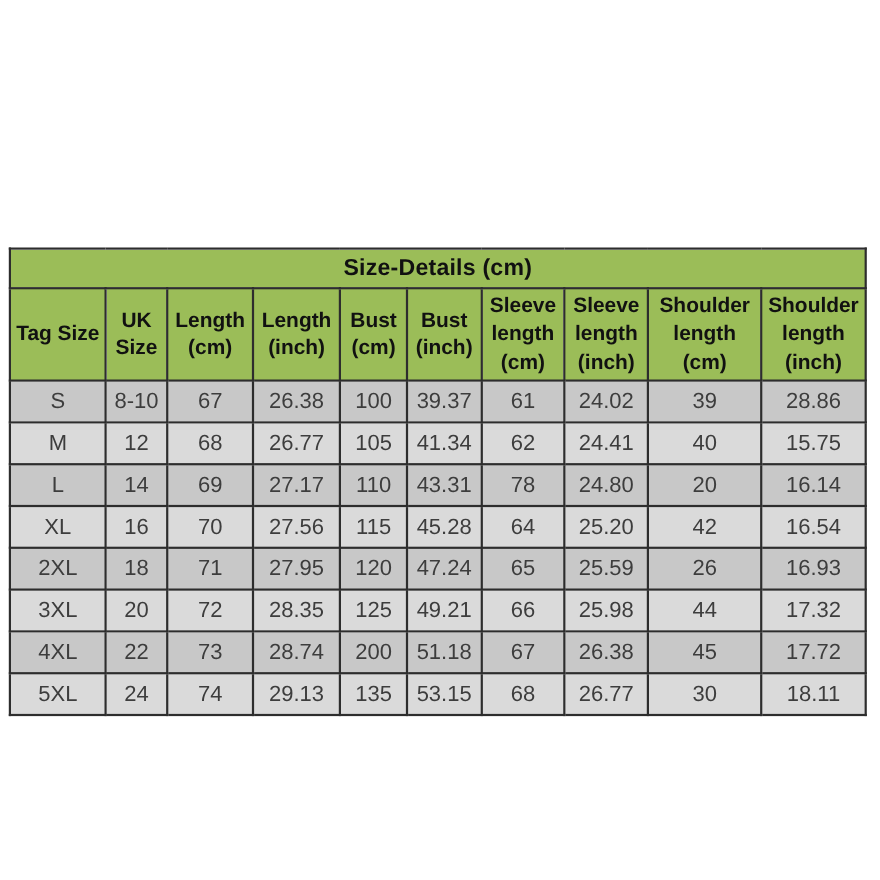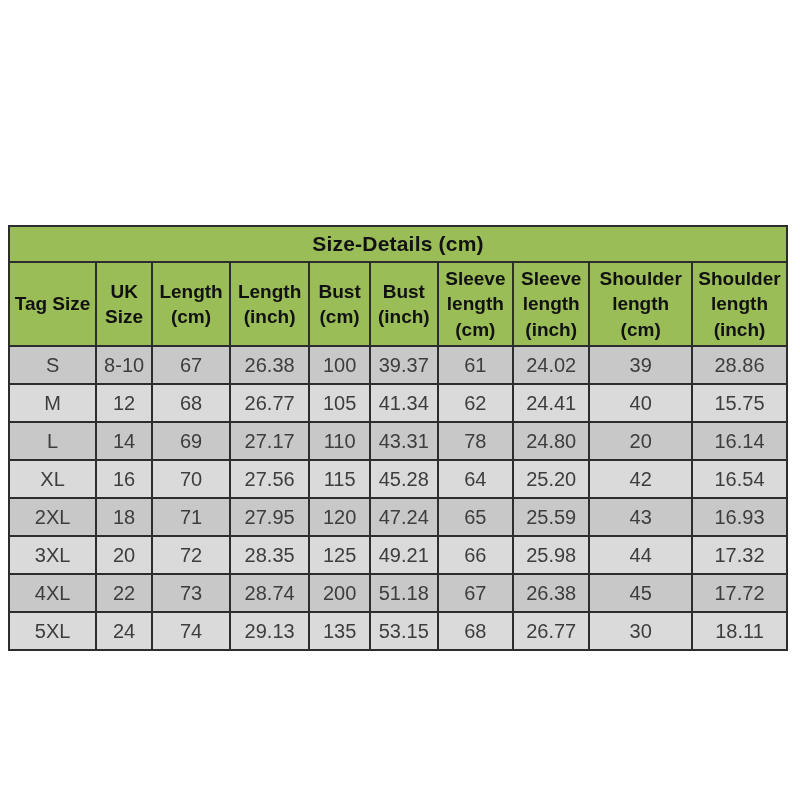--- a/index.html
+++ b/index.html
@@ -142,21 +142,21 @@
         </tr>
         <tr class="row-dark">
           <td>2XL</td>
           <td>18</td>
           <td>71</td>
           <td>27.95</td>
           <td>120</td>
           <td>47.24</td>
           <td>65</td>
           <td>25.59</td>
-          <td>43</td>
+          <td>26</td>
           <td>16.93</td>
         </tr>
         <tr class="row-light">
           <td>3XL</td>
           <td>20</td>
           <td>72</td>
           <td>28.35</td>
           <td>125</td>
           <td>49.21</td>
           <td>66</td>

